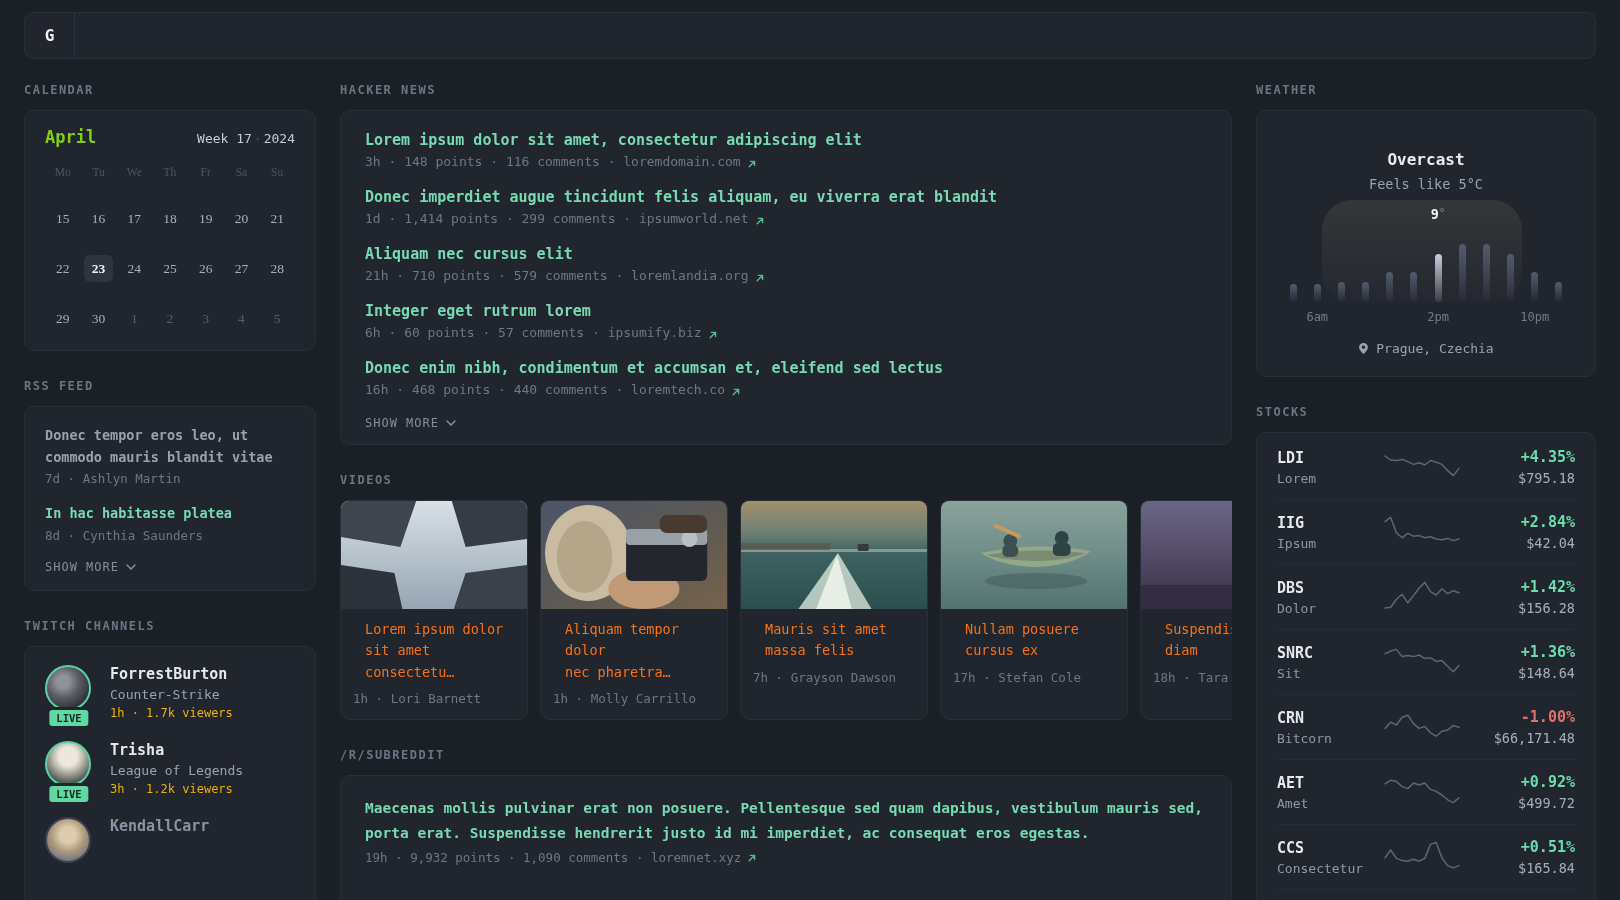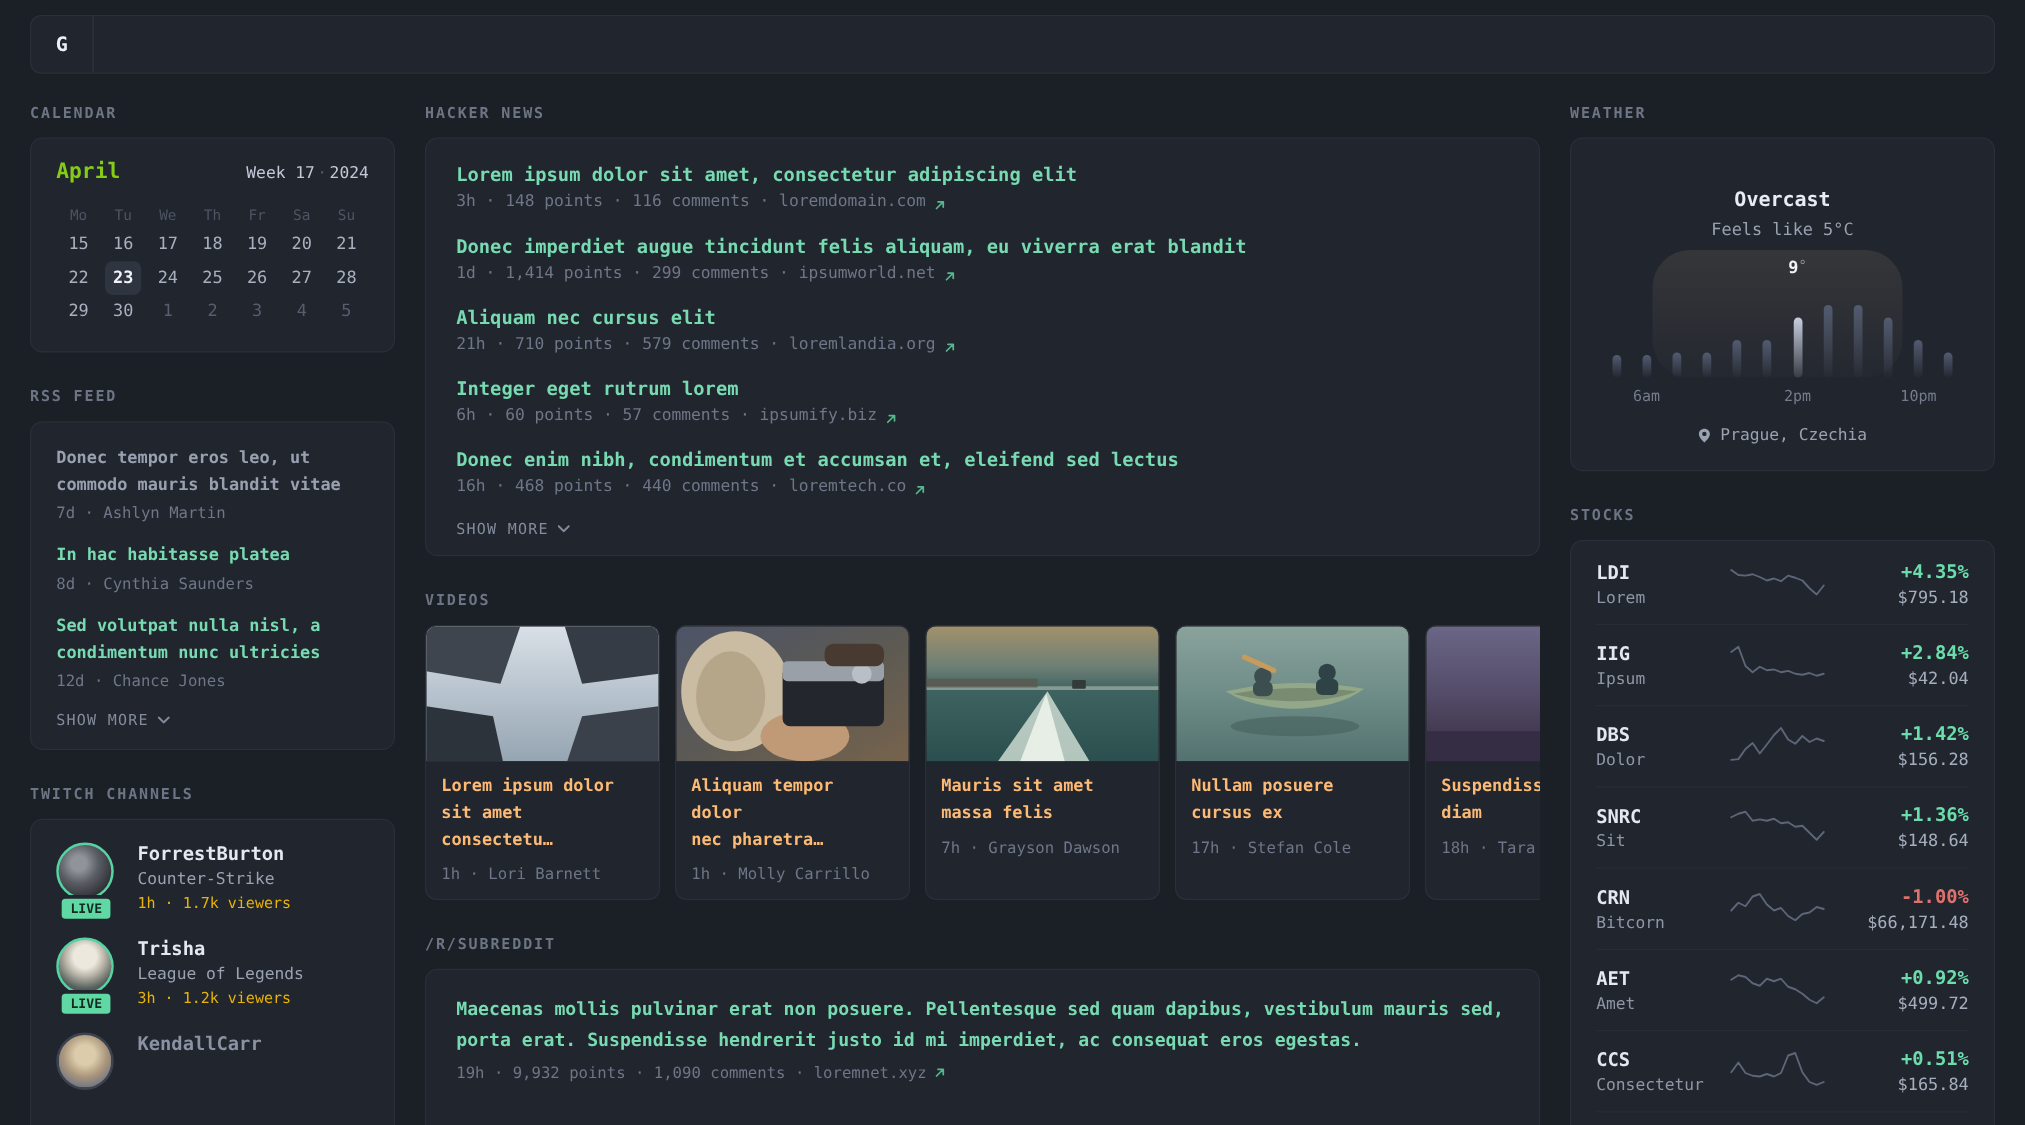--- a/index.html
+++ b/index.html
@@ -28,21 +28,21 @@
   .section{margin-bottom:28px;}
   .section-title{font-size:12px;letter-spacing:1.5px;color:#6d7585;margin:0 0 13px 0;}
   .card{background:#21252e;border:1px solid #2a2f3a;border-radius:10px;}
 
   
   .cal-card{padding:16px 20px 18px;}
   .cal-header{display:flex;justify-content:space-between;align-items:baseline;margin-bottom:15px;}
   .cal-month{font-size:17px;font-weight:bold;color:#84cc16;}
   .cal-week{font-size:13px;color:#c3c9d7;}
   .cal-week .sep{color:#4f5665;padding:0 2px;}
-  .cal-grid{display:grid;grid-template-columns:repeat(7,1fr);row-gap:0;text-align:center;}
+  .cal-grid{display:grid;grid-template-columns:repeat(7,1fr);row-gap:23px;text-align:center;font-family:Liberation Serif, serif;}
   .cal-wd{font-size:11.5px;color:#4d5464;height:20px;line-height:20px;}
   .cal-day{font-size:13.5px;color:#a8afbe;height:27px;line-height:27px;border-radius:6px;}
   .cal-day.dim{color:#565e6e;}
   .cal-day.selected{background:#2e3440;color:#f0f2f7;font-weight:bold;margin:0 3px;}
 
   
   .rss-card{padding:18px 20px 16px;}
   .rss-item{margin-bottom:17px;}
   .rss-title{font-size:13.5px;font-weight:600;line-height:1.6;color:#77dab1;
     white-space:pre-line;cursor:pointer;}
@@ -79,21 +79,21 @@
   .sub-meta{font-size:12.5px;color:#6e7687;margin-top:5px;display:flex;align-items:center;gap:6px;}
 
   
   .video-row{display:grid;grid-template-columns:repeat(5,188px);gap:12px;
     width:892px;overflow:hidden;}
   .video-card{background:#21252e;border:1px solid #2a2f3a;border-radius:9px;
     overflow:hidden;cursor:pointer;}
   .video-thumb{width:100%;height:108px;display:block;background:#333;}
   .video-thumb svg{display:block;width:100%;height:108px;}
   .video-body{padding:10px 12px 13px;}
-  .video-title{font-size:13.5px;font-weight:700;color:#fdba74;line-height:1.58;white-space:pre-line;}
+  .video-title{font-size:13.5px;font-weight:400;color:#f97316;line-height:1.58;white-space:pre-line;margin-left:12px;}
   .video-meta{font-size:12.5px;color:#6e7687;margin-top:8px;}
 
   
   .weather-card{padding:18px 18px 20px;text-align:center;}
   .weather-cond{font-size:16px;font-weight:bold;color:#e9ecf2;margin-top:21px;}
   .weather-feels{font-size:13.5px;color:#9aa2b1;margin-top:7px;}
   .w-chart{position:relative;height:122px;margin:12px 6px 0;}
   .w-daylight{position:absolute;left:14%;width:69%;top:-4px;bottom:24px;border-radius:30px;
     background:linear-gradient(to bottom,rgba(226,205,158,0.10),rgba(226,205,158,0.015));}
   .w-bars{position:absolute;left:0;right:0;bottom:24px;height:78px;
@@ -183,25 +183,20 @@
           <div id="rss-list">
               <div class="rss-item">
                 <div class="rss-title read">Donec tempor eros leo, ut
 commodo mauris blandit vitae</div>
                 <div class="rss-meta">7d · Ashlyn Martin</div>
               </div>
               <div class="rss-item">
                 <div class="rss-title">In hac habitasse platea</div>
                 <div class="rss-meta">8d · Cynthia Saunders</div>
               </div>
-              <div class="rss-item">
-                <div class="rss-title">Sed volutpat nulla nisl, a
-condimentum nunc ultricies</div>
-                <div class="rss-meta">12d · Chance Jones</div>
-              </div>
             </div>
           <div class="show-more">
             <span>SHOW MORE</span>
             <svg width="10" height="6" viewBox="0 0 10 6">
                 <path d="M1 1 L5 5 L9 1" stroke="#848c9d" stroke-width="1.5" fill="none" stroke-linecap="round"></path>
               </svg>
           </div>
         </div>
       </section>
 

